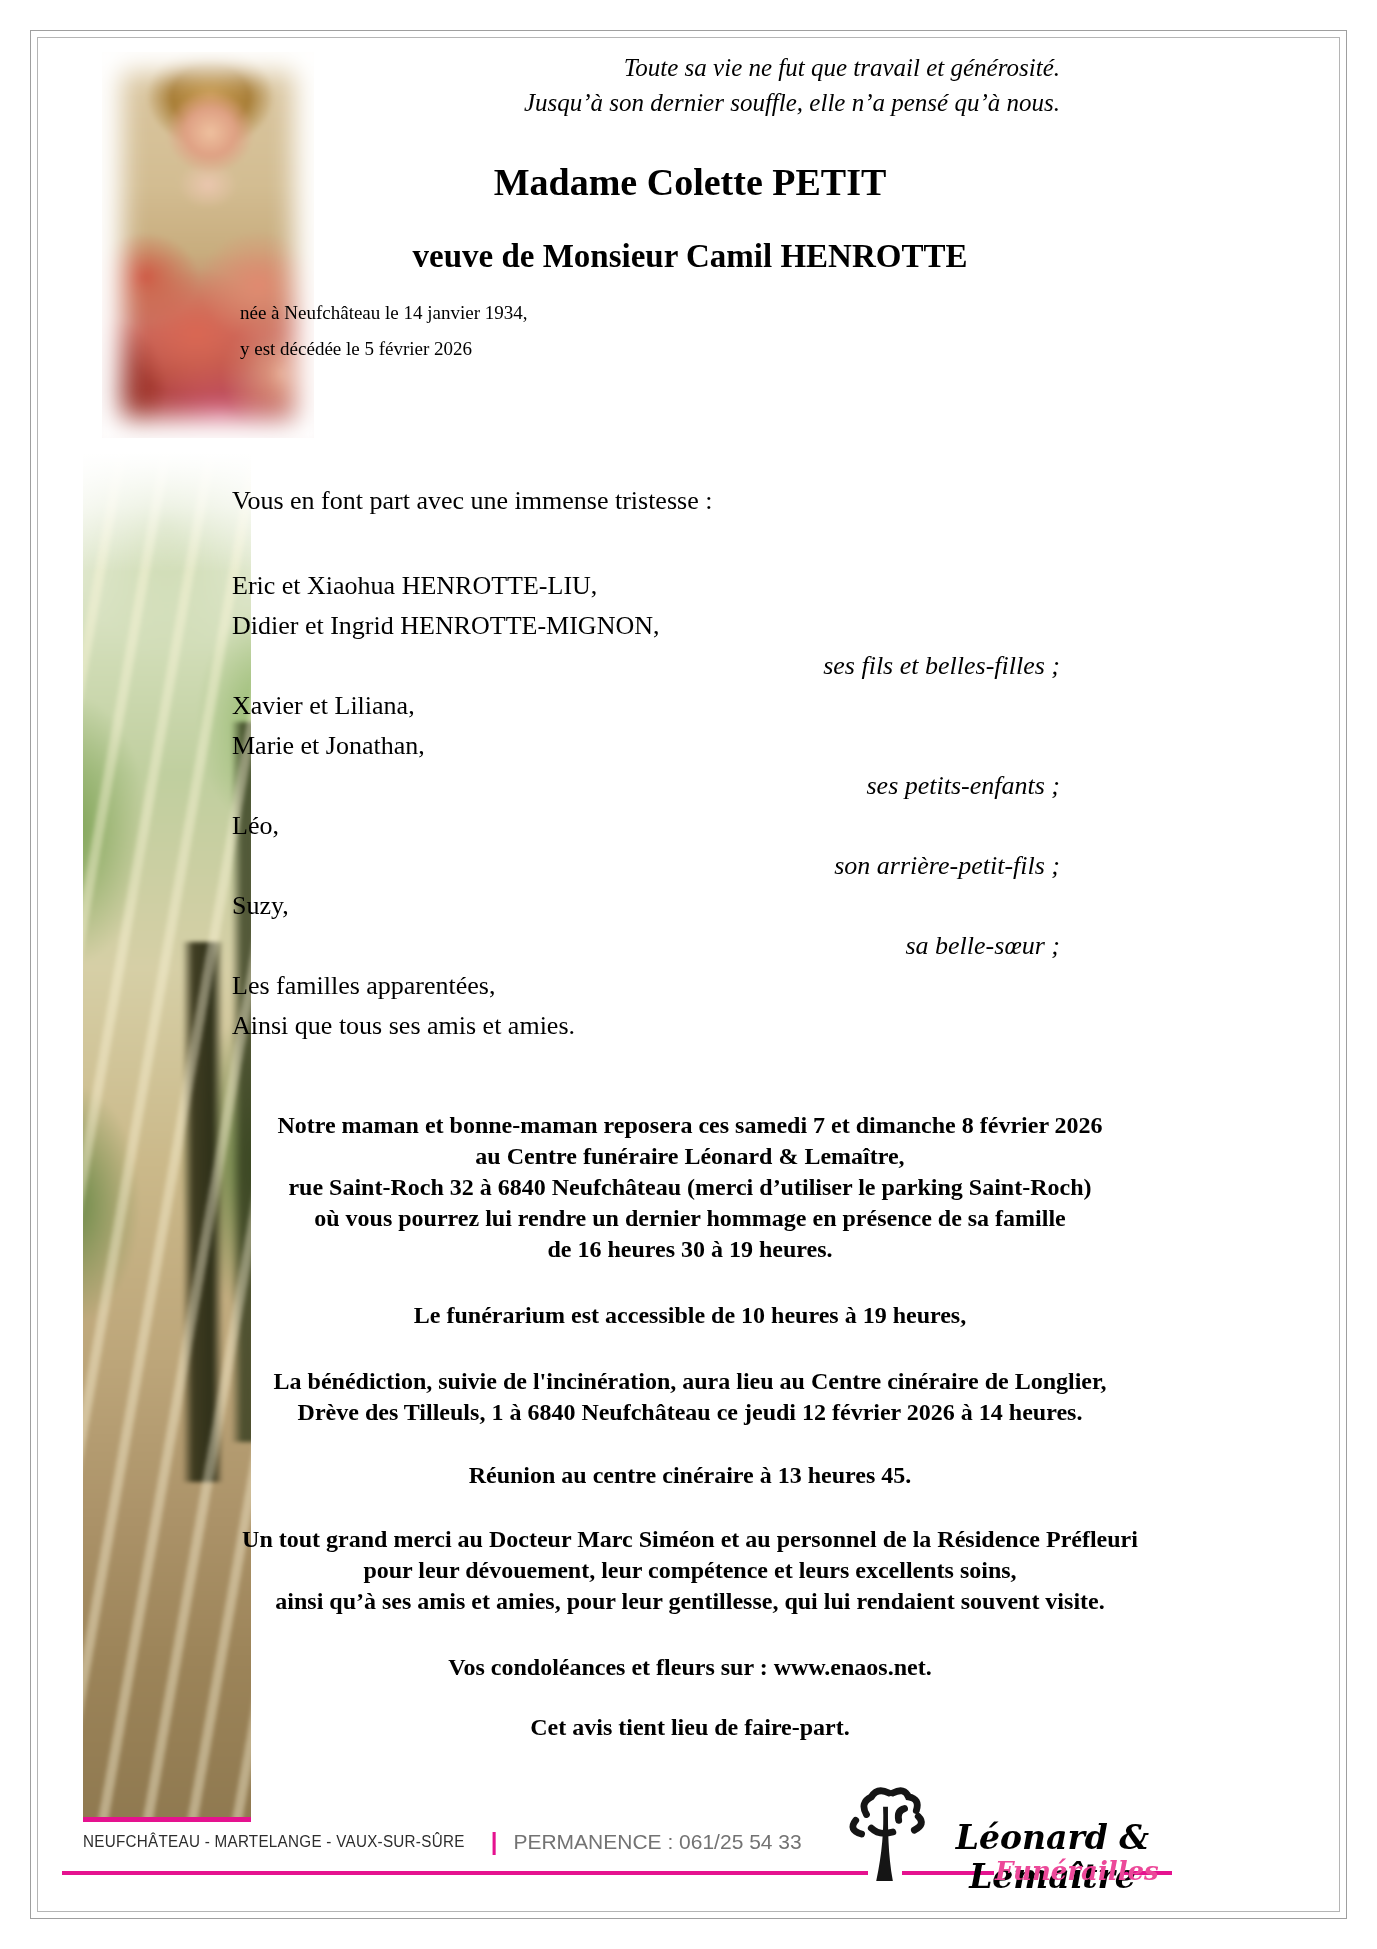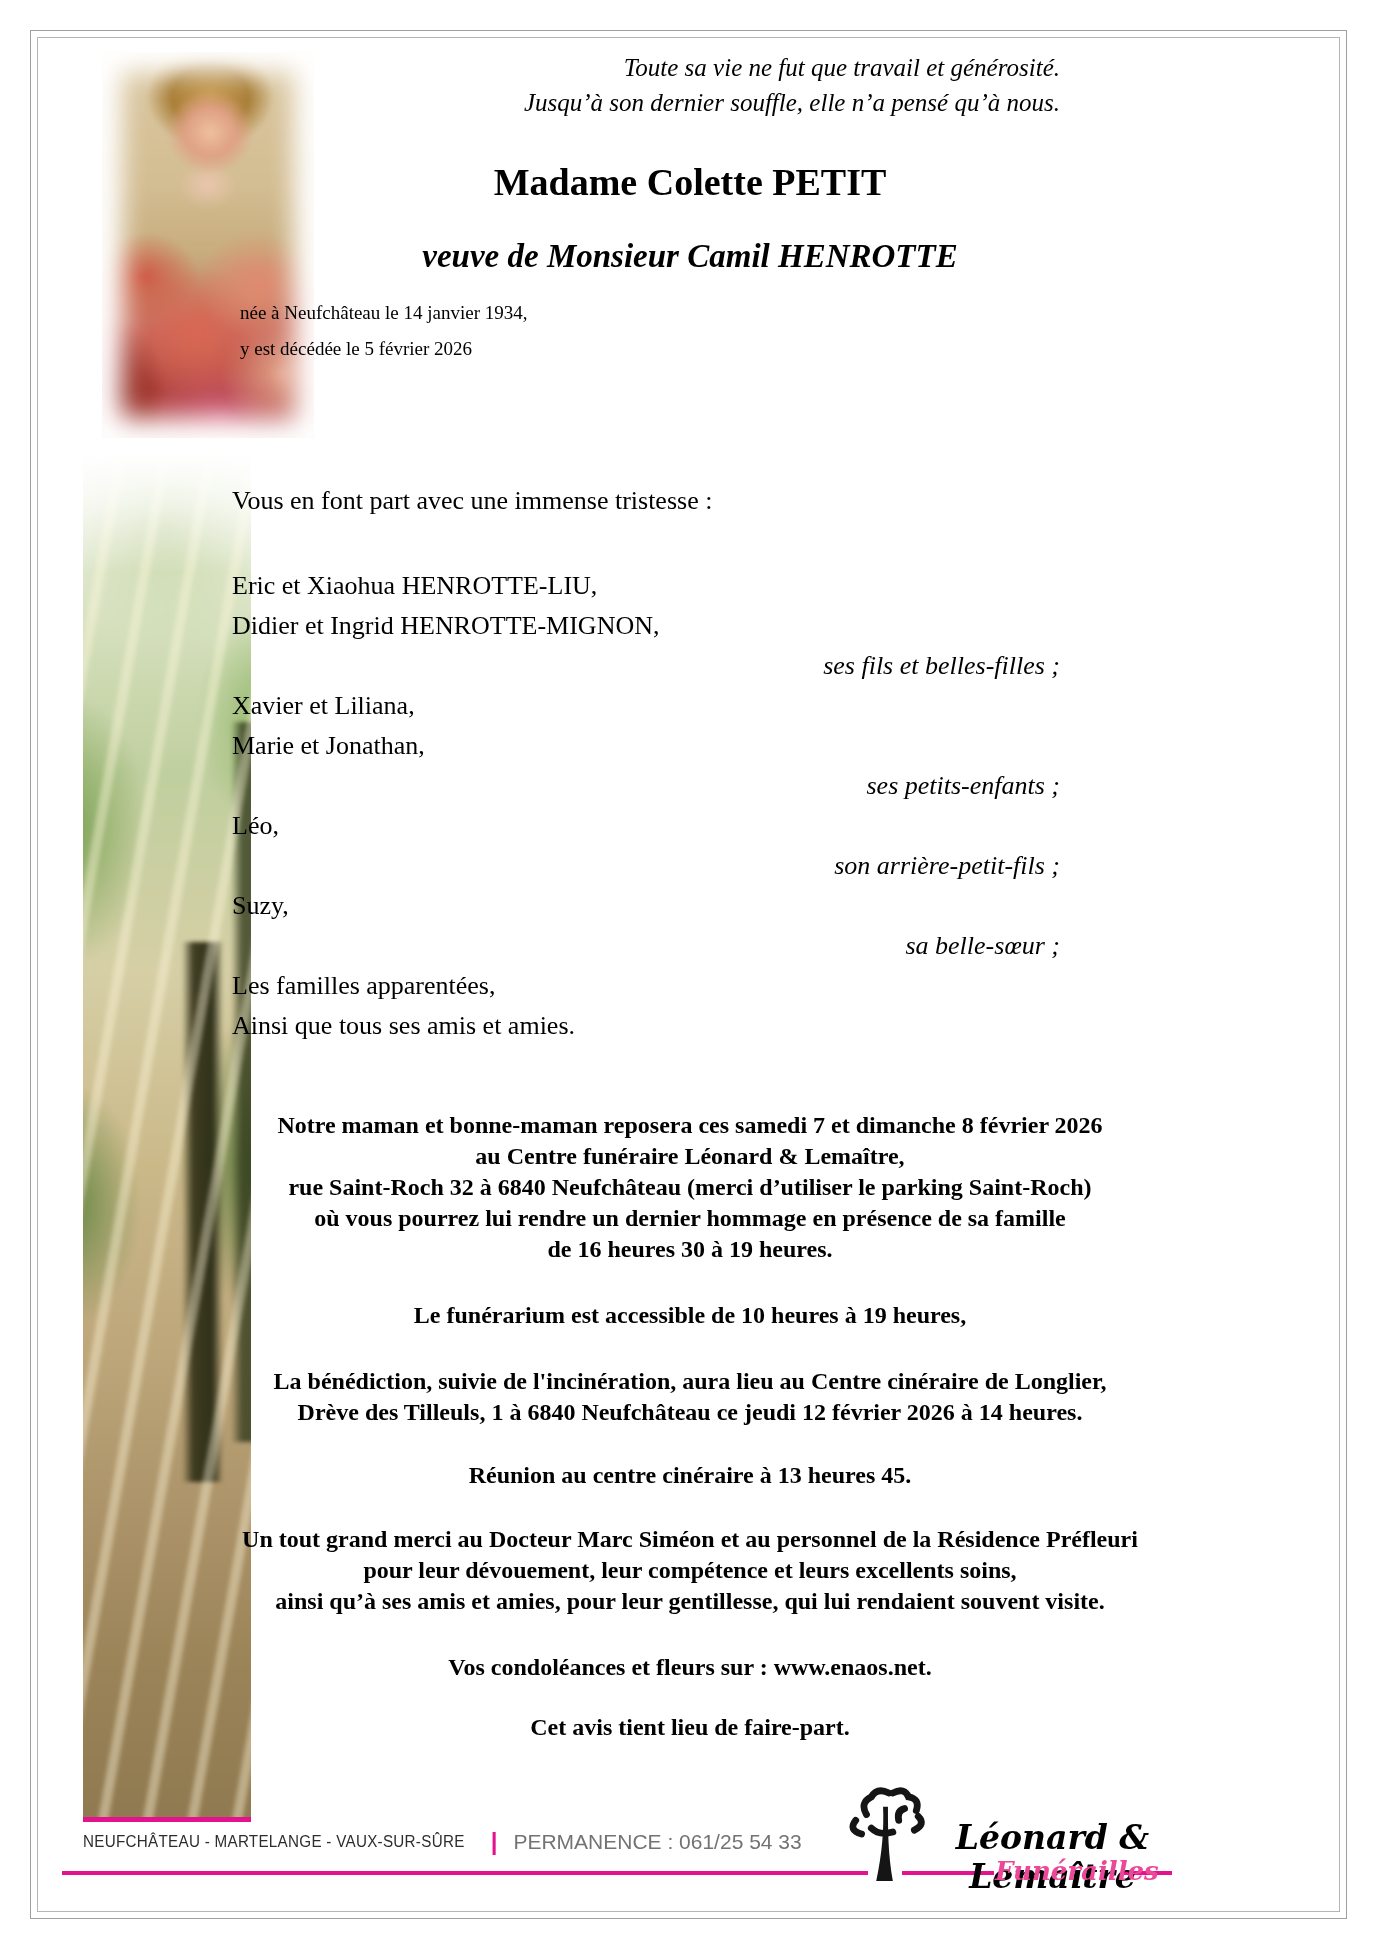--- a/index.html
+++ b/index.html
@@ -47,21 +47,21 @@
   .strip-topfade { position:absolute; left:0; right:0; top:0; height:120px;
     background:linear-gradient(180deg, #ffffff 0%, rgba(255,255,255,0.65) 45%, rgba(255,255,255,0) 100%); }
   .strip-underline { position:absolute; left:83px; top:1817px; width:168px; height:5px; background:#e5128f; }
 
   
   .epitaph { position:absolute; right:317px; top:50px; text-align:right;
     font-style:italic; font-size:25px; line-height:35px; }
   .title { position:absolute; left:240px; top:160px; width:900px; text-align:center;
     font-size:38px; font-weight:bold; margin:0; letter-spacing:0px; }
   .subtitle { position:absolute; left:240px; top:238px; width:900px; text-align:center;
-    font-size:33px; font-weight:bold; margin:0;font-style:italic; }
+    font-size:33px; font-weight:bold; margin:0; }
   .dates { position:absolute; left:240px; top:295px; width:900px; 
     font-size:19px; line-height:36px; }
   .intro { position:absolute; left:232px; top:486px; font-size:26px; }
   .family { position:absolute; left:232px; right:317px; top:566px; font-size:26px; line-height:40px; }
   .fam.l { text-align:left; }
   .fam.r { text-align:right; font-style:italic; }
 
   .ann { position:absolute; left:240px; width:900px; text-align:center;
     font-weight:bold; font-size:24px; line-height:31px; }
   .ann1 { top:1110px; }

